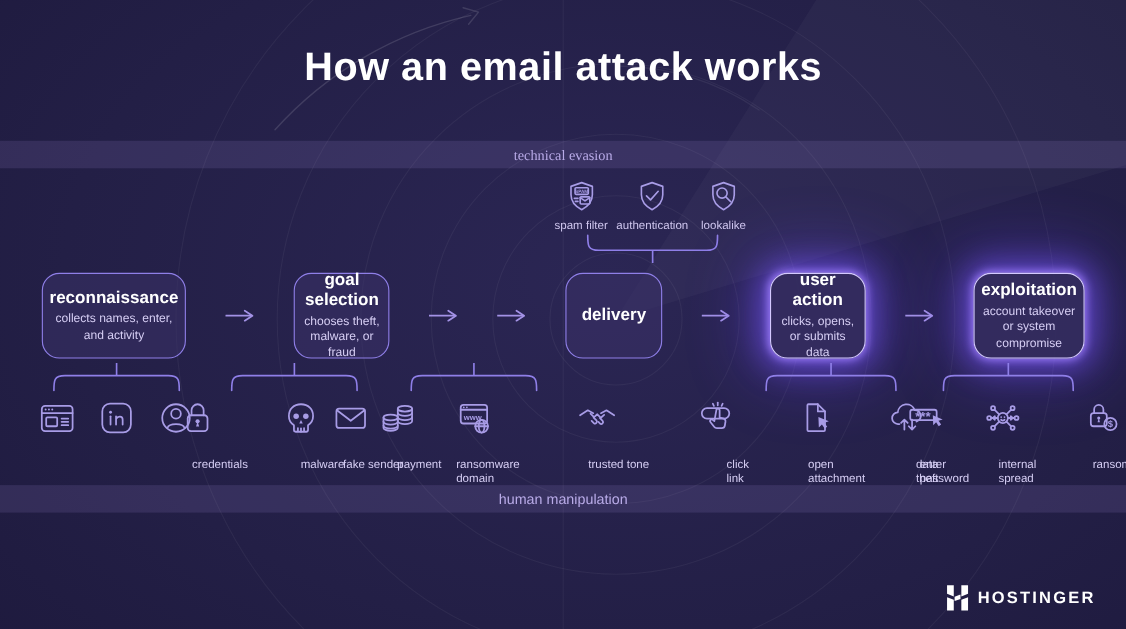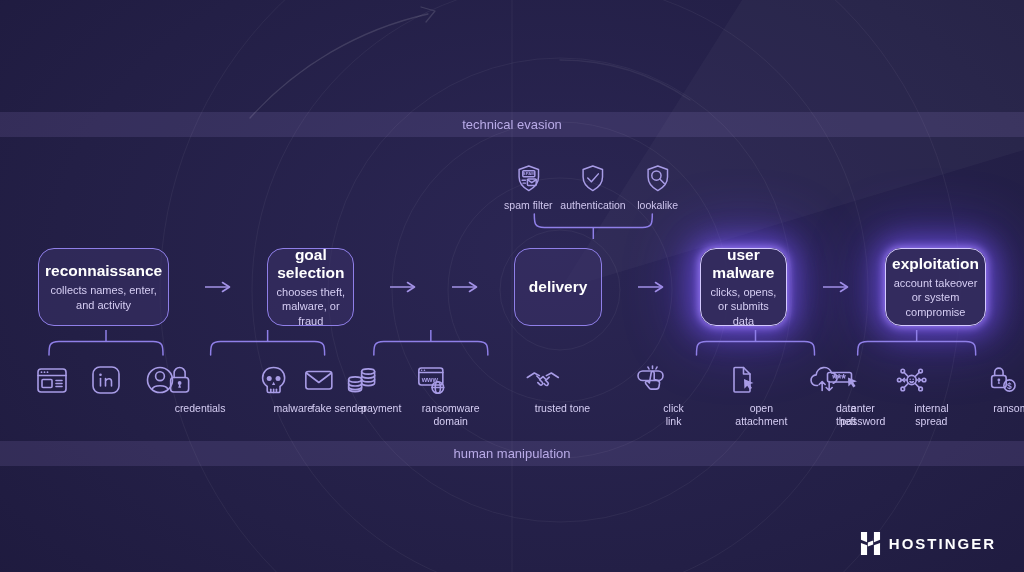--- a/index.html
+++ b/index.html
@@ -7,39 +7,39 @@
     background:radial-gradient(1100px 720px at 54% 44%, #2b2654 0%, #231f46 45%, #181434 100%);
     font-family:"Liberation Sans",sans-serif;}
   svg{display:block;}
   .deco{position:absolute;left:0;top:0;pointer-events:none;}
 
   .title{position:absolute;top:40px;left:0;right:0;text-align:center;
     font-size:36px;font-weight:bold;color:#ffffff;letter-spacing:.5px;}
 
   .band{position:absolute;left:0;right:0;height:25px;background:rgba(168,150,230,.14);
     display:flex;align-items:center;justify-content:center;font-size:13px;color:#b9abe8;}
-  .band-top{top:112px;}
+  .band-top{top:128px;font-family:Liberation Serif, serif;}
   .band-bottom{top:441px;}
 
   .flow{position:absolute;left:38px;right:38px;top:248px;height:78px;display:flex;align-items:center;gap:36px;}
   .stage{flex:1;height:78px;border:1.5px solid #8f7fe8;border-radius:16px;
     background:rgba(58,50,104,.55);display:flex;flex-direction:column;justify-content:center;
     align-items:center;text-align:center;padding:4px 6px;box-sizing:border-box;}
   .stage.glow{border-color:#d4c9ff;background:rgba(52,44,96,.92);
     box-shadow:0 0 8px 1px rgba(160,128,255,.95),0 0 26px 9px rgba(124,91,255,.55),0 0 55px 22px rgba(110,70,255,.30);}
   .stage-title{font-size:15.5px;font-weight:bold;color:#fff;}
   .stage-desc{font-size:11px;color:#d6cef4;line-height:1.3;margin-top:3px;max-width:122px;}
   .arrowbox{flex:0 0 26px;display:flex;align-items:center;justify-content:center;}
 
   .subgroup{position:absolute;top:330px;transform:translateX(-50%);
     display:flex;flex-direction:column;align-items:center;}
   .bracket{margin-bottom:2px;}
   .subrow{display:flex;align-items:flex-start;gap:8px;}
   .subitem{display:flex;flex-direction:column;align-items:center;min-width:46px;}
-  .sublabel{font-size:10.5px;color:#d6cef4;text-align:center;line-height:1.22;margin-top:2px;max-width:72px;padding-left:40px;}
+  .sublabel{font-size:10.5px;color:#d6cef4;text-align:left;line-height:1.22;margin-top:16px;max-width:72px;padding-left:40px;}
 
   .defgroup{position:absolute;left:593px;top:160px;transform:translateX(-50%);
     display:flex;flex-direction:column;align-items:center;}
   .defrow{display:flex;gap:7px;align-items:flex-start;}
   .defitem{display:flex;flex-direction:column;align-items:center;min-width:50px;}
   .deflabel{font-size:10.5px;color:#cfc6ee;white-space:nowrap;margin-top:2px;}
 
   .ic{stroke:#a89ce6;fill:none;stroke-width:1.6;stroke-linecap:round;stroke-linejoin:round;}
   .fil{fill:#a89ce6;stroke:none;}
   .txf{fill:#a89ce6;stroke:none;font-family:"Liberation Sans",sans-serif;font-weight:bold;}
@@ -65,20 +65,21 @@
       <line x1="512" y1="0" x2="512" y2="572"></line>
     </g>
     <polygon points="560,290 742,0 1024,0 1024,150" fill="rgba(255,255,255,0.03)"></polygon>
     <g stroke="rgba(255,255,255,0.13)" fill="none" stroke-width="1.3" stroke-linecap="round" stroke-linejoin="round">
       <path d="M250,118 A340,340 0 0 1 428,14"></path>
       <path d="M421,7 L435,11 L426,22"></path>
       <path d="M560,60 A230,230 0 0 1 690,100" opacity="0.5"></path>
     </g>
   </svg>
 
+  <div class="title">How an email attack works</div>
 
   <div class="band band-top">
     <span>technical evasion</span>
   </div>
   <div class="band band-bottom">
     <span>human manipulation</span>
   </div>
 
   <div class="defgroup">
     <div class="defrow">
@@ -145,21 +146,21 @@
     <div class="stage">
       <div class="stage-title">delivery</div>
     </div>
     <div class="arrowbox">
       <svg class="arw" width="26" height="12" viewBox="0 0 26 12">
           <path d="M0,6 H23"></path>
           <path d="M17.5,1.5 L24.5,6 L17.5,10.5"></path>
         </svg>
     </div>
     <div class="stage glow">
-      <div class="stage-title">user malware</div>
+      <div class="stage-title">user action</div>
       <div class="stage-desc">clicks, opens, or submits data</div>
     </div>
     <div class="arrowbox">
       <svg class="arw" width="26" height="12" viewBox="0 0 26 12">
           <path d="M0,6 H23"></path>
           <path d="M17.5,1.5 L24.5,6 L17.5,10.5"></path>
         </svg>
     </div>
     <div class="stage glow">
       <div class="stage-title">exploitation</div>

